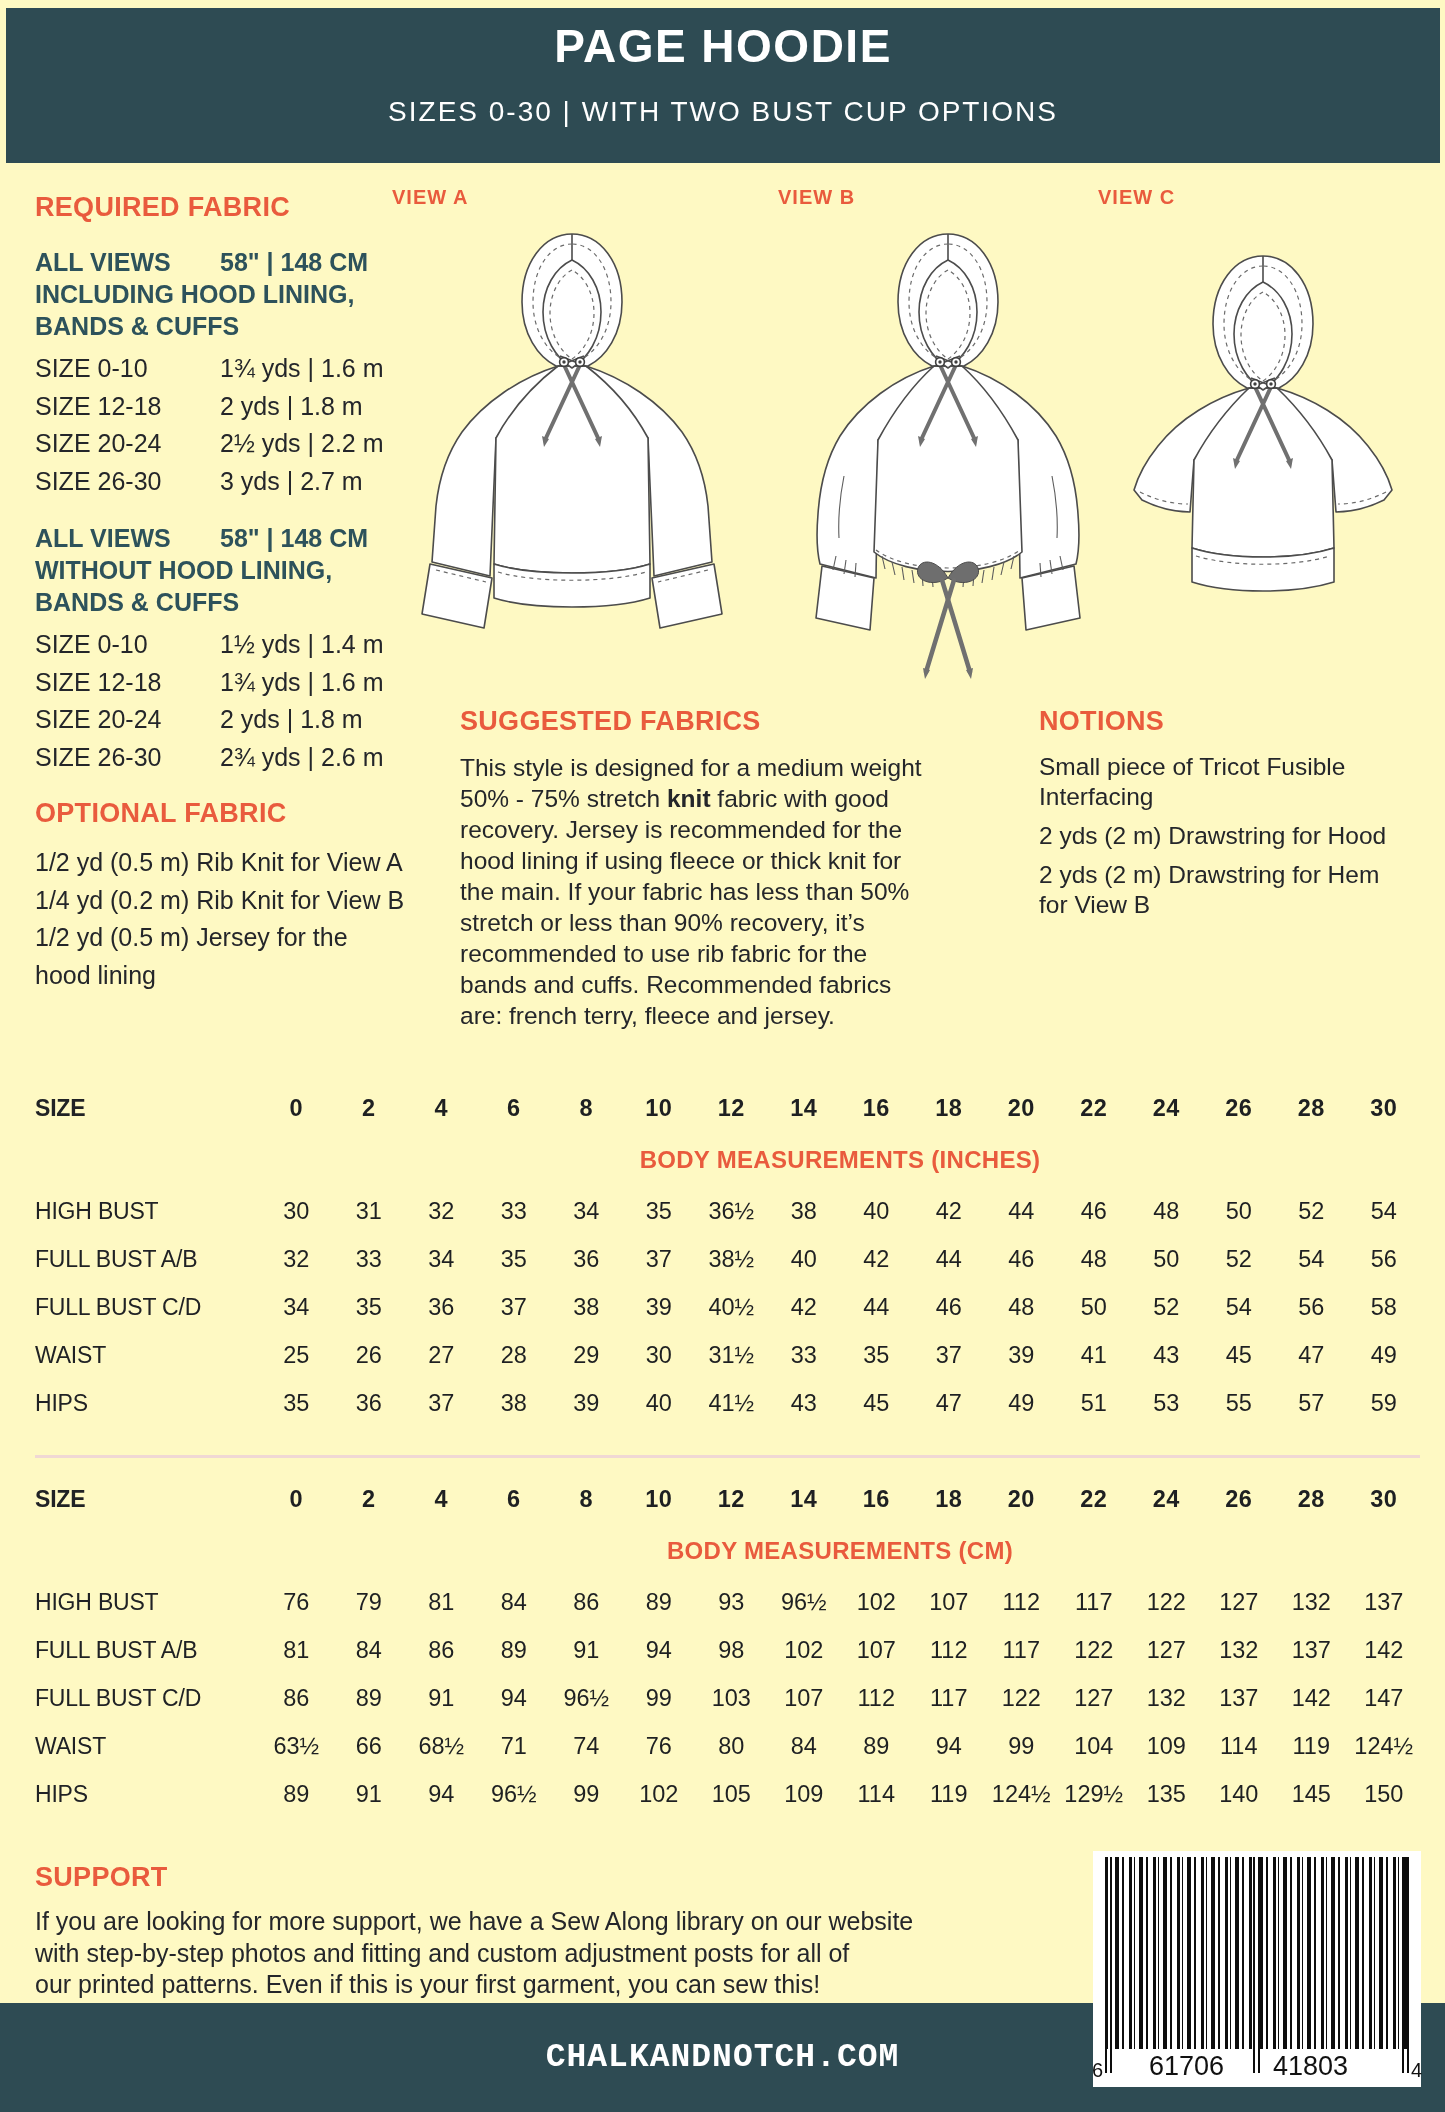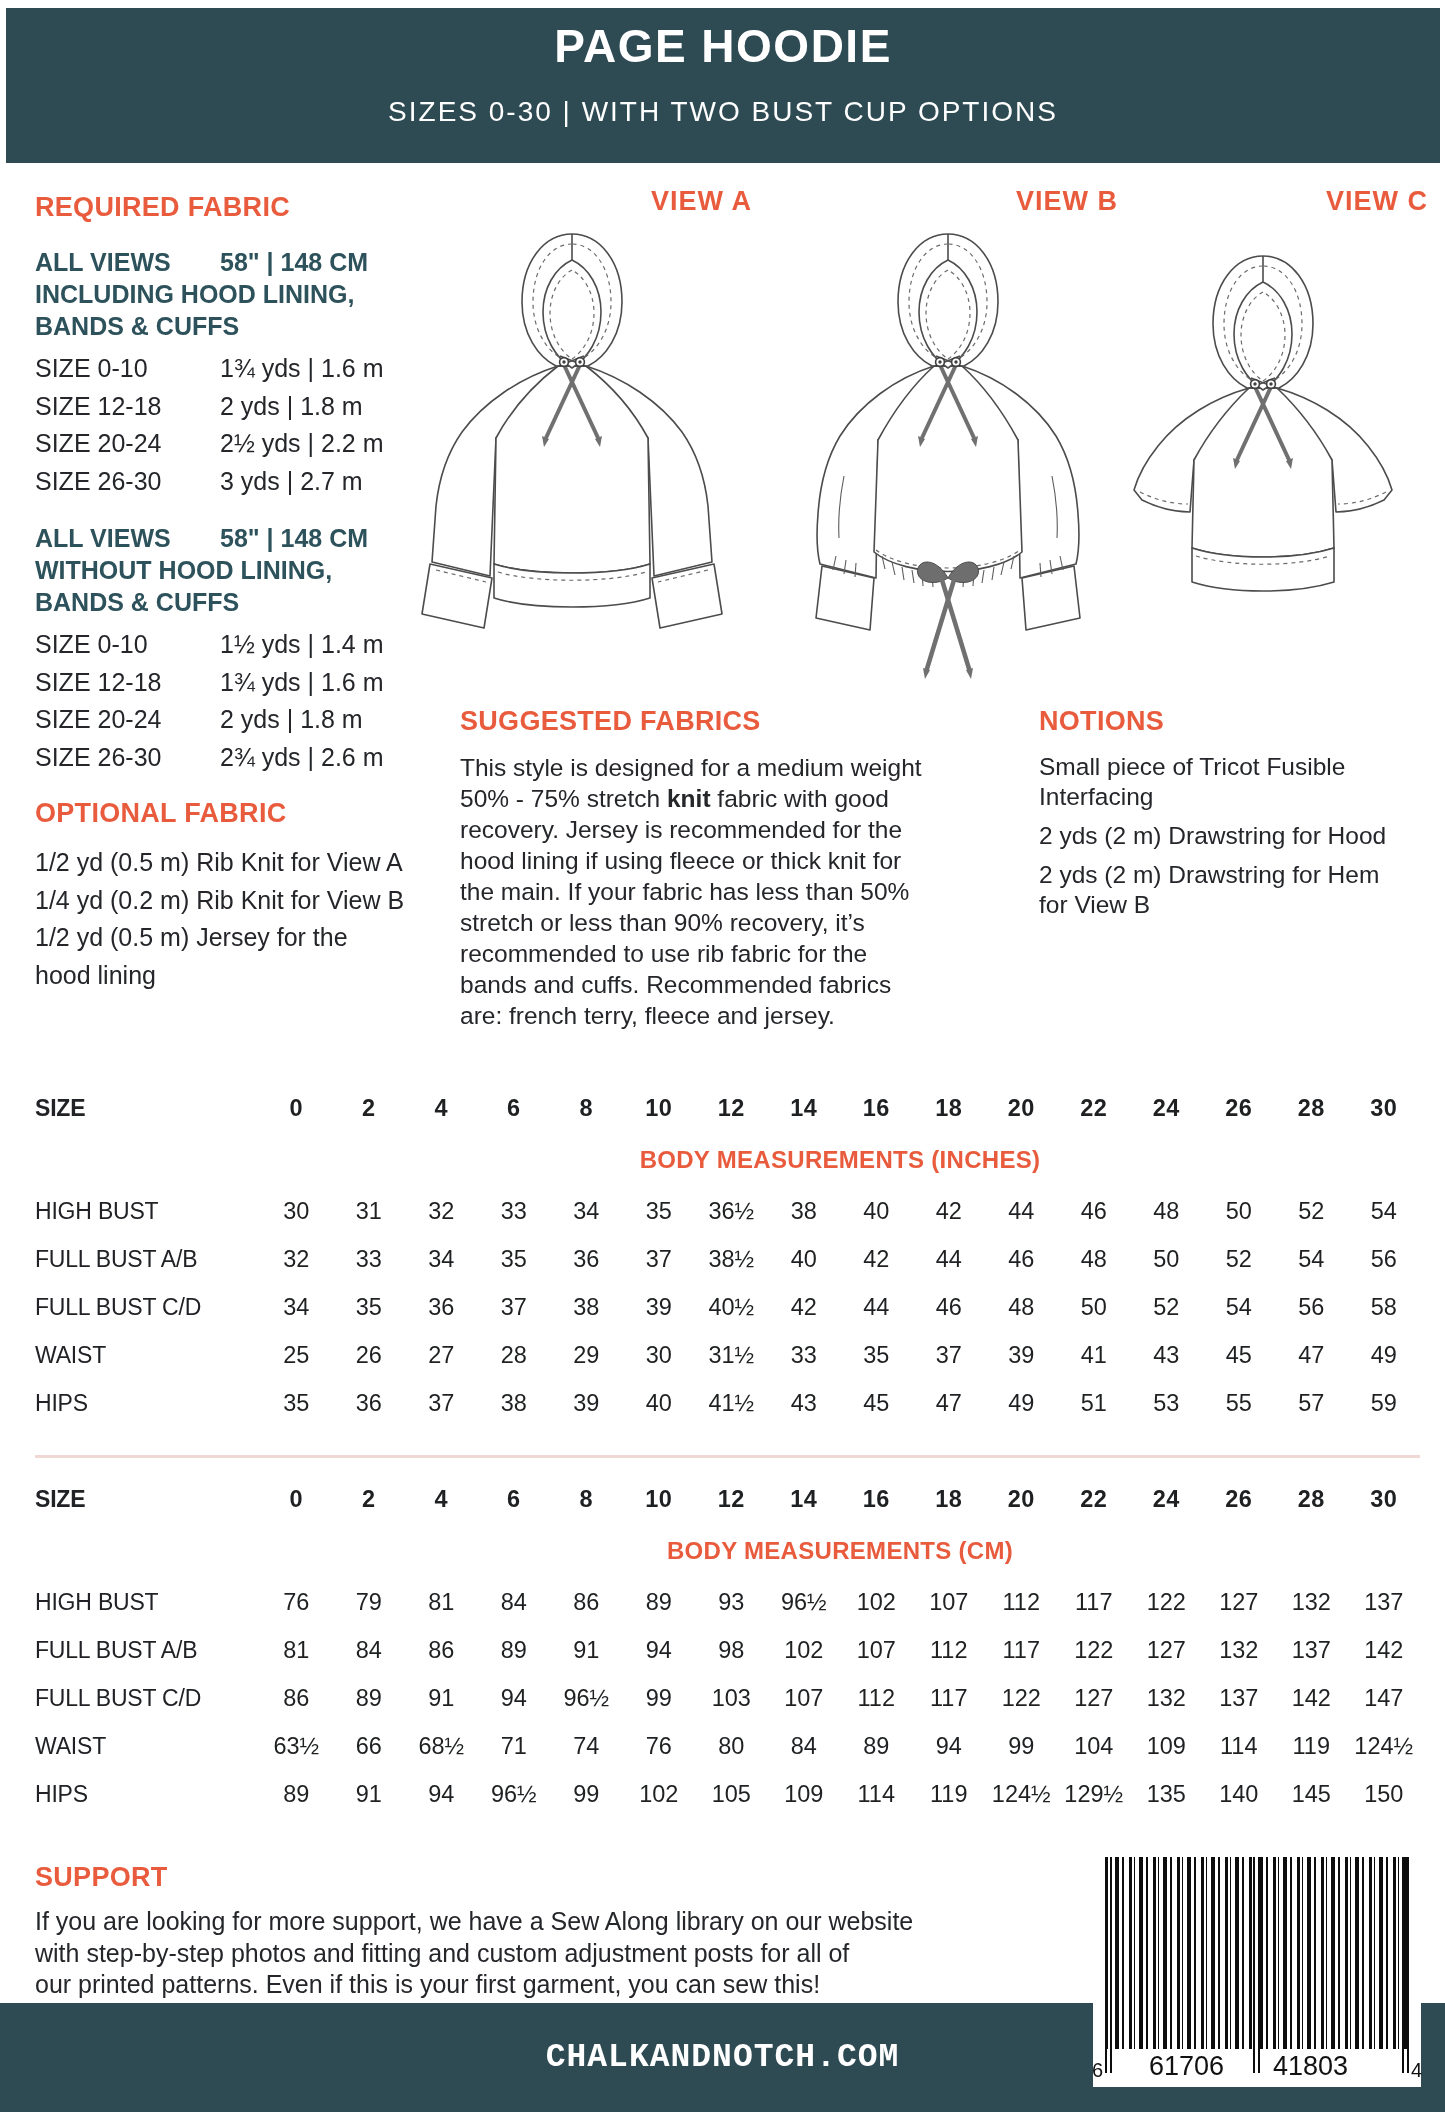--- a/index.html
+++ b/index.html
@@ -5,21 +5,21 @@
   :root{
     --teal:#2e4b53;
     --teal-text:#2d525b;
     --orange:#e95b3d;
     --ink:#24262a;
     --line:#4c4c4c;
     --divider:#f0d8d4;
   }
   *{box-sizing:border-box;margin:0;padding:0;}
   body{background:#9a9a9a;font-family:"Liberation Sans", sans-serif;}
-  .page{position:relative;width:1445px;height:2112px;background:#ffffff;margin:0 auto;overflow:hidden;}
+  .page{position:relative;width:1445px;height:2112px;background:#fef9c3;margin:0 auto;overflow:hidden;}
 
   
   .banner{position:absolute;left:6px;right:5px;top:8px;height:155px;background:var(--teal);
           display:flex;flex-direction:column;align-items:center;}
   .banner .title{margin-top:14px;color:#fff;font-size:46px;line-height:48px;font-weight:bold;letter-spacing:1.5px;}
   .banner .subtitle{margin-top:26px;color:#fff;font-size:28px;line-height:32px;letter-spacing:2px;font-weight:400;}
 
   
   .orange-heading{color:var(--orange);font-size:27px;font-weight:bold;letter-spacing:.3px;line-height:30px;}
 
@@ -31,22 +31,22 @@
   .fabric-head .head-label{width:185px;flex:none;}
   .fabric-head .head-sub{white-space:pre-line;}
   .fabric-rows{margin-top:8px;margin-bottom:22px;}
   .fabric-row{display:flex;font-size:25px;line-height:37.5px;}
   .fabric-row .fr-size{width:185px;flex:none;}
   .optional{margin-top:20px;}
   .optional .orange-heading{margin-bottom:16px;}
   .optional-line{font-size:25px;line-height:37.5px;white-space:pre-line;}
 
   
-  .view-label{position:absolute;top:186px;text-align:right;color:var(--orange);
-              font-size:27px;font-weight:bold;letter-spacing:1px;}
+  .view-label{position:absolute;top:186px;text-align:left;color:var(--orange);
+              font-size:20px;font-weight:bold;letter-spacing:1px;}
   .vl-a{left:392px;width:360px;}
   .vl-b{left:778px;width:340px;}
   .vl-c{left:1098px;width:330px;}
   .view-svg{position:absolute;}
   .svg-a{left:392px;top:226px;}
   .svg-b{left:778px;top:226px;}
   .svg-c{left:1098px;top:248px;}
 
   
   .suggested{position:absolute;left:460px;top:706px;width:556px;color:var(--ink);}

